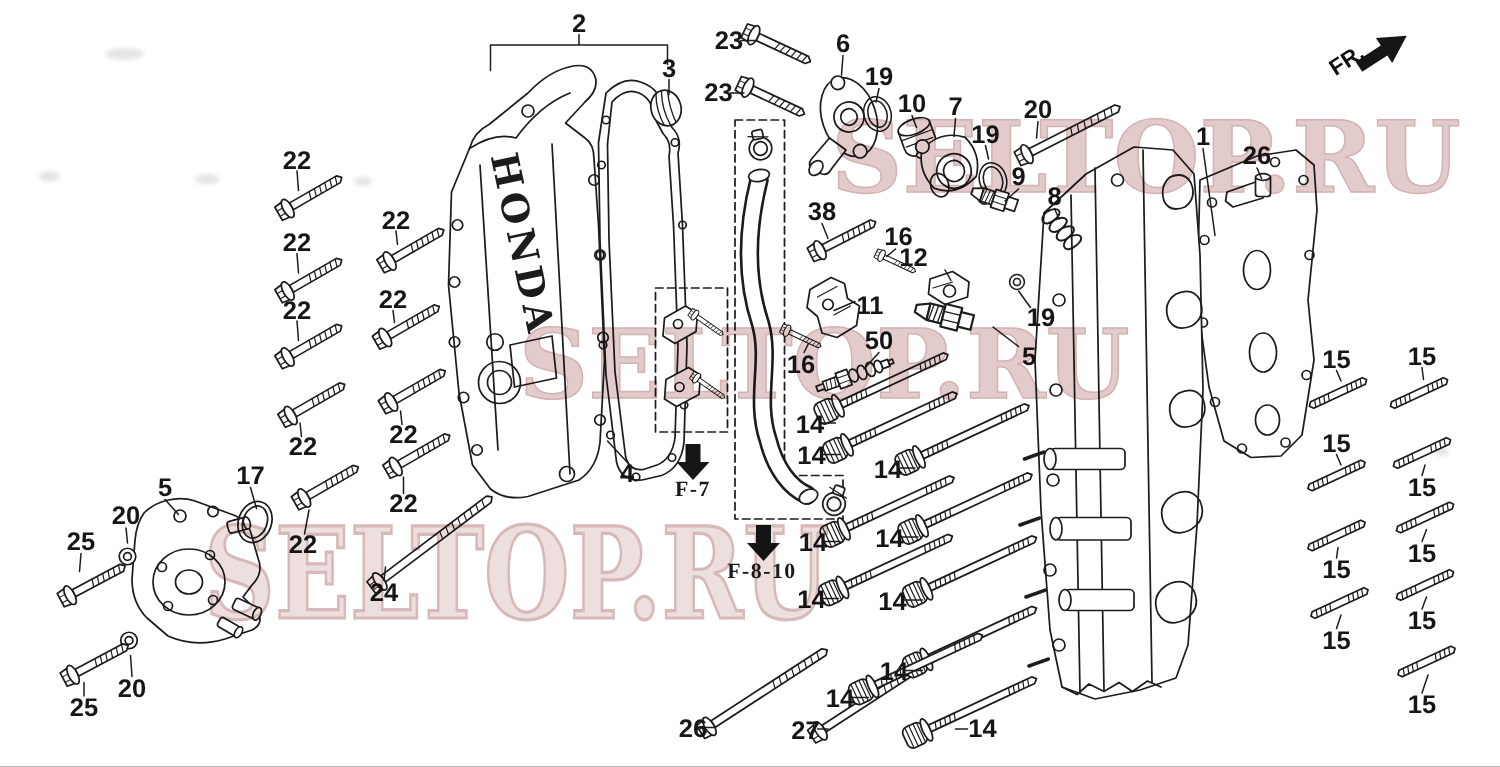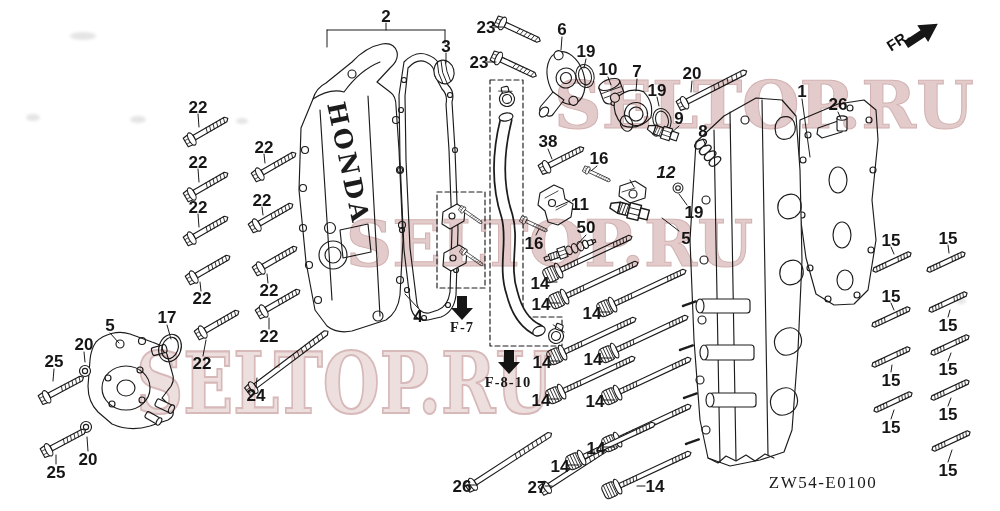--- a/index.html
+++ b/index.html
@@ -381,21 +381,21 @@
       <div class="callout" style="left: 608px; top: 69px;">10</div>
       <div class="callout" style="left: 637px; top: 71px;">7</div>
       <div class="callout" style="left: 657px; top: 90px;">19</div>
       <div class="callout" style="left: 692px; top: 73px;">20</div>
       <div class="callout" style="left: 802px; top: 91px;">1</div>
       <div class="callout" style="left: 838px; top: 104px;">26</div>
       <div class="callout" style="left: 679px; top: 118px;">9</div>
       <div class="callout" style="left: 703px; top: 131px;">8</div>
       <div class="callout" style="left: 548px; top: 141px;">38</div>
       <div class="callout" style="left: 599px; top: 158px;">16</div>
-      <div class="callout" style="left: 666px; top: 172px; font-style: italic;">12</div>
+      <div class="callout" style="left: 609px; top: 172px;">12</div>
       <div class="callout" style="left: 580px; top: 204px;">11</div>
       <div class="callout" style="left: 586px; top: 227px;">50</div>
       <div class="callout" style="left: 534px; top: 243px;">16</div>
       <div class="callout" style="left: 694px; top: 212px;">19</div>
       <div class="callout" style="left: 686px; top: 238px;">5</div>
       <div class="callout" style="left: 198px; top: 107px;">22</div>
       <div class="callout" style="left: 198px; top: 162px;">22</div>
       <div class="callout" style="left: 198px; top: 207px;">22</div>
       <div class="callout" style="left: 264px; top: 147px;">22</div>
       <div class="callout" style="left: 262px; top: 200px;">22</div>
@@ -430,18 +430,17 @@
       <div class="callout" style="left: 891px; top: 380px;">15</div>
       <div class="callout" style="left: 948px; top: 369px;">15</div>
       <div class="callout" style="left: 948px; top: 414px;">15</div>
       <div class="callout" style="left: 891px; top: 427px;">15</div>
       <div class="callout" style="left: 948px; top: 470px;">15</div>
     </div>
 
   <div class="fr">FR.</div>
   <div class="ref ref-f7">F-7</div>
   <div class="ref ref-f810">F-8-10</div>
-  <div class="code">ZW54-E0100</div>
 
   <div class="wm wm1">SELTOP.RU</div>
   <div class="wm wm2">SELTOP.RU</div>
   <div class="wm wm3">SELTOP.RU</div>
 </div>
 
 </body></html>

